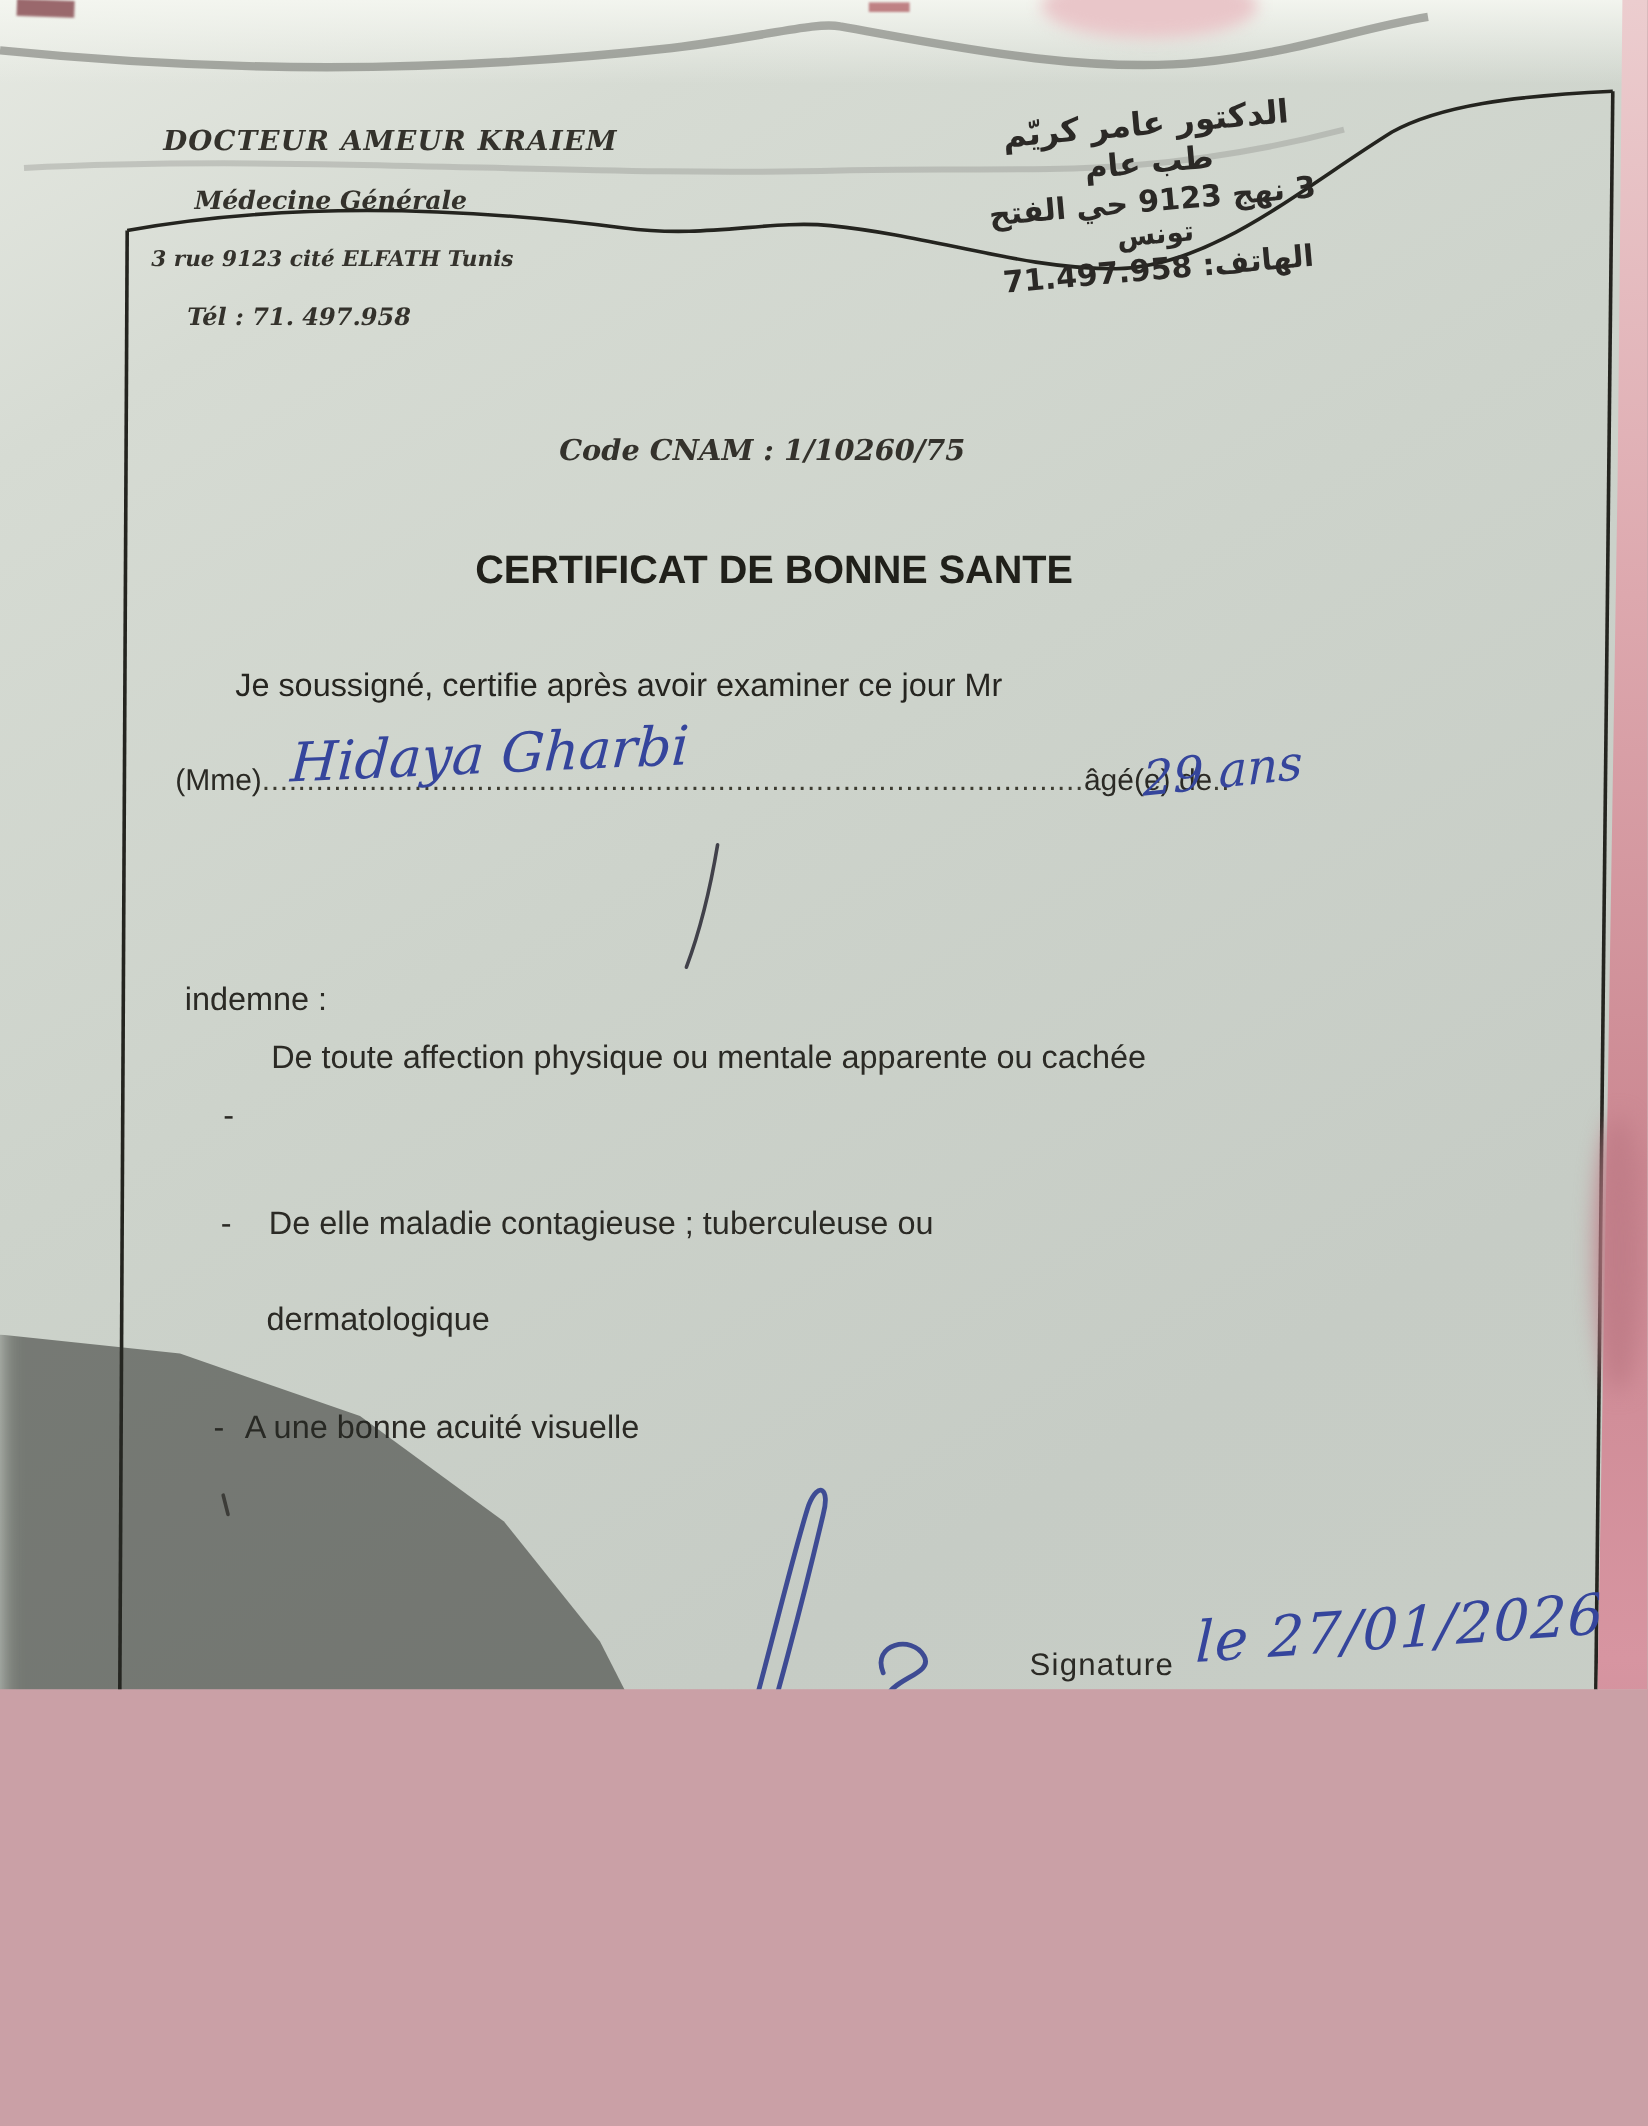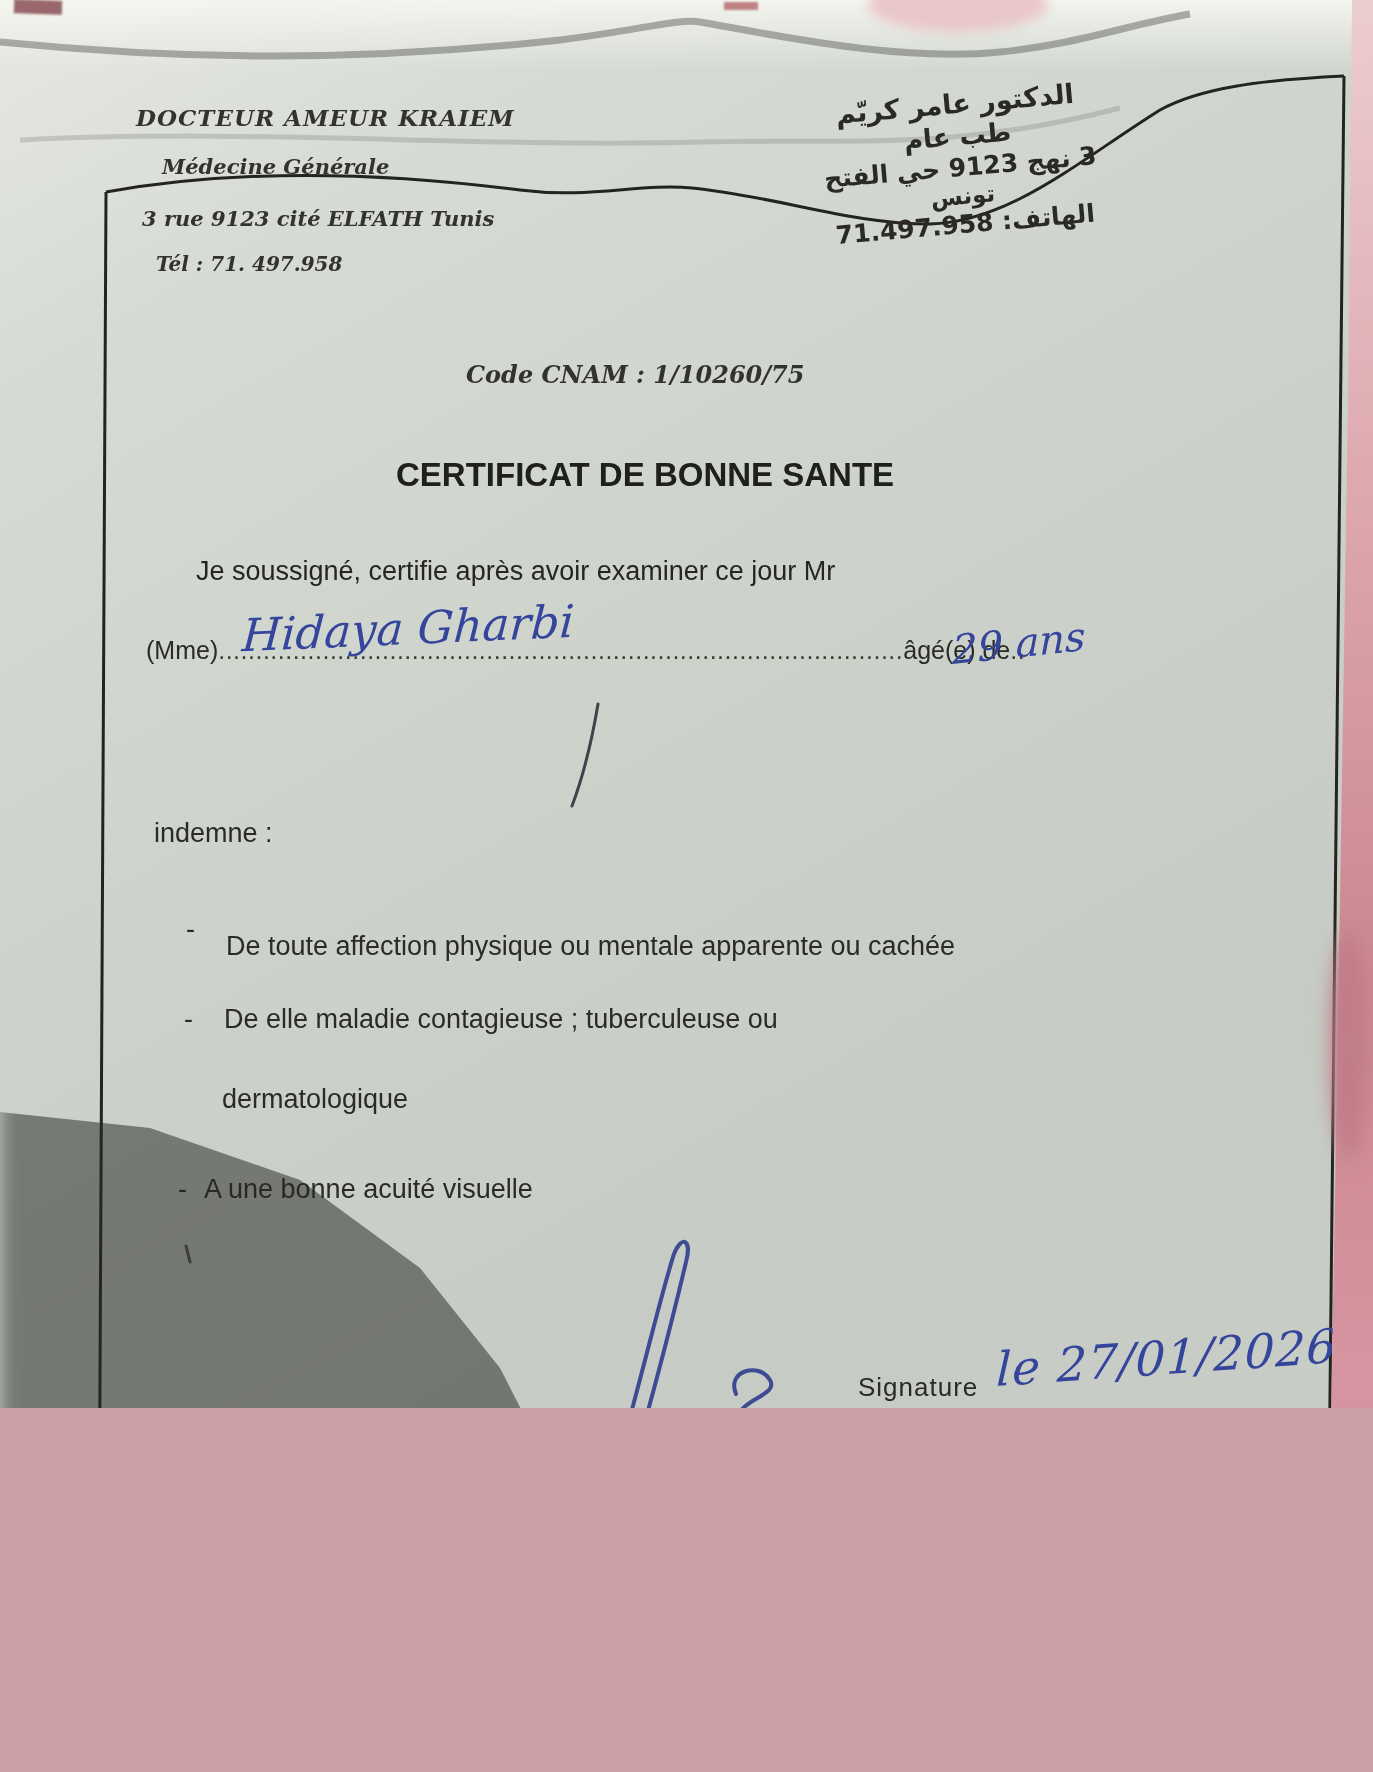--- a/index.html
+++ b/index.html
@@ -55,21 +55,21 @@
   <div class="smudge2" style="z-index:8;"></div>
 
   <svg width="1373" height="1772" style="z-index:10;">
     <path d="M 106 192 C 240 168, 380 172, 520 190 C 590 199, 640 183, 692 188 C 780 197, 850 224, 930 224 C 1010 222, 1080 160, 1160 110 C 1200 88, 1260 80, 1344 76" fill="none" stroke="#24241f" stroke-width="3"></path>
     <path d="M 1344 76 L 1326 1772" fill="none" stroke="#24241f" stroke-width="3"></path>
     <path d="M 106 192 L 98 1772" fill="none" stroke="#24241f" stroke-width="3"></path>
   </svg>
 
   <div class="txt script" style="left:136px;top:104px;font-size:23px;letter-spacing:1px;z-index:20;">DOCTEUR  AMEUR  KRAIEM</div>
   <div class="txt script" style="left:162px;top:154px;font-size:21px;z-index:20;">Médecine Générale</div>
-  <div class="txt script" style="left:142px;top:206px;font-size:21px;z-index:20;">3 rue 9123 cité ELFATH Tunis</div>
+  <div class="txt script" style="left:126px;top:206px;font-size:18px;z-index:20;">3 rue 9123 cité ELFATH Tunis</div>
   <div class="txt script" style="left:156px;top:252px;font-size:20px;z-index:20;">Tél : 71. 497.958</div>
 
   <div class="txt arabic" style="left:790px;top:88px;width:340px;transform:rotate(-5deg);z-index:20;">
     <div style="font-size:27px;">الدكتور عامر كريّم</div>
     <div style="font-size:26px;margin-top:2px;">طب عام</div>
     <div style="font-size:25px;margin-top:2px;">3 نهج 9123 حي الفتح</div>
     <div style="font-size:23px;margin-top:1px;">تونس</div>
     <div style="font-size:25px;margin-top:1px;">الهاتف: 71.497.958</div>
   </div>
 
@@ -82,21 +82,21 @@
   <div class="txt sans" style="left:146px;top:636px;font-size:25px;z-index:20;">
     <span>(Mme)</span><span class="dots">............................................................................................</span><span>âgé(e) de</span><span class="dots">..</span>
   </div>
   <div class="txt hand" style="left:242px;top:602px;font-size:45px;transform:rotate(-2.5deg) skewX(-6deg);z-index:25;">Hidaya Gharbi</div>
   <div class="txt hand" style="left:952px;top:620px;font-size:40px;transform:rotate(-6deg) skewX(-6deg);z-index:25;">29 ans</div>
 
 
   <div class="txt sans" style="left:154px;top:818px;font-size:27px;z-index:20;">indemne :</div>
 
   <div class="txt sans" style="left:186px;top:914px;font-size:27px;z-index:20;">-</div>
-  <div class="txt sans" style="left:226px;top:931px;font-size:27px;z-index:20;">De toute affection physique ou mentale apparente ou cachée</div>
+  <div class="txt sans" style="left:226px;top:866px;font-size:27px;z-index:20;">De toute affection physique ou mentale apparente ou cachée</div>
 
   <div class="txt sans" style="left:184px;top:1004px;font-size:27px;z-index:20;">-</div>
   <div class="txt sans" style="left:224px;top:1004px;font-size:27px;z-index:20;">De elle maladie contagieuse ; tuberculeuse ou</div>
 
   <div class="txt sans" style="left:222px;top:1084px;font-size:27px;z-index:20;">dermatologique</div>
 
   <div class="txt sans" style="left:178px;top:1174px;font-size:27px;z-index:20;">-</div>
   <div class="txt sans" style="left:204px;top:1174px;font-size:27px;z-index:20;">A une bonne acuité visuelle</div>
 
   <div class="txt sans" style="left:858px;top:1372px;font-size:26px;letter-spacing:1px;z-index:20;">Signature</div>

